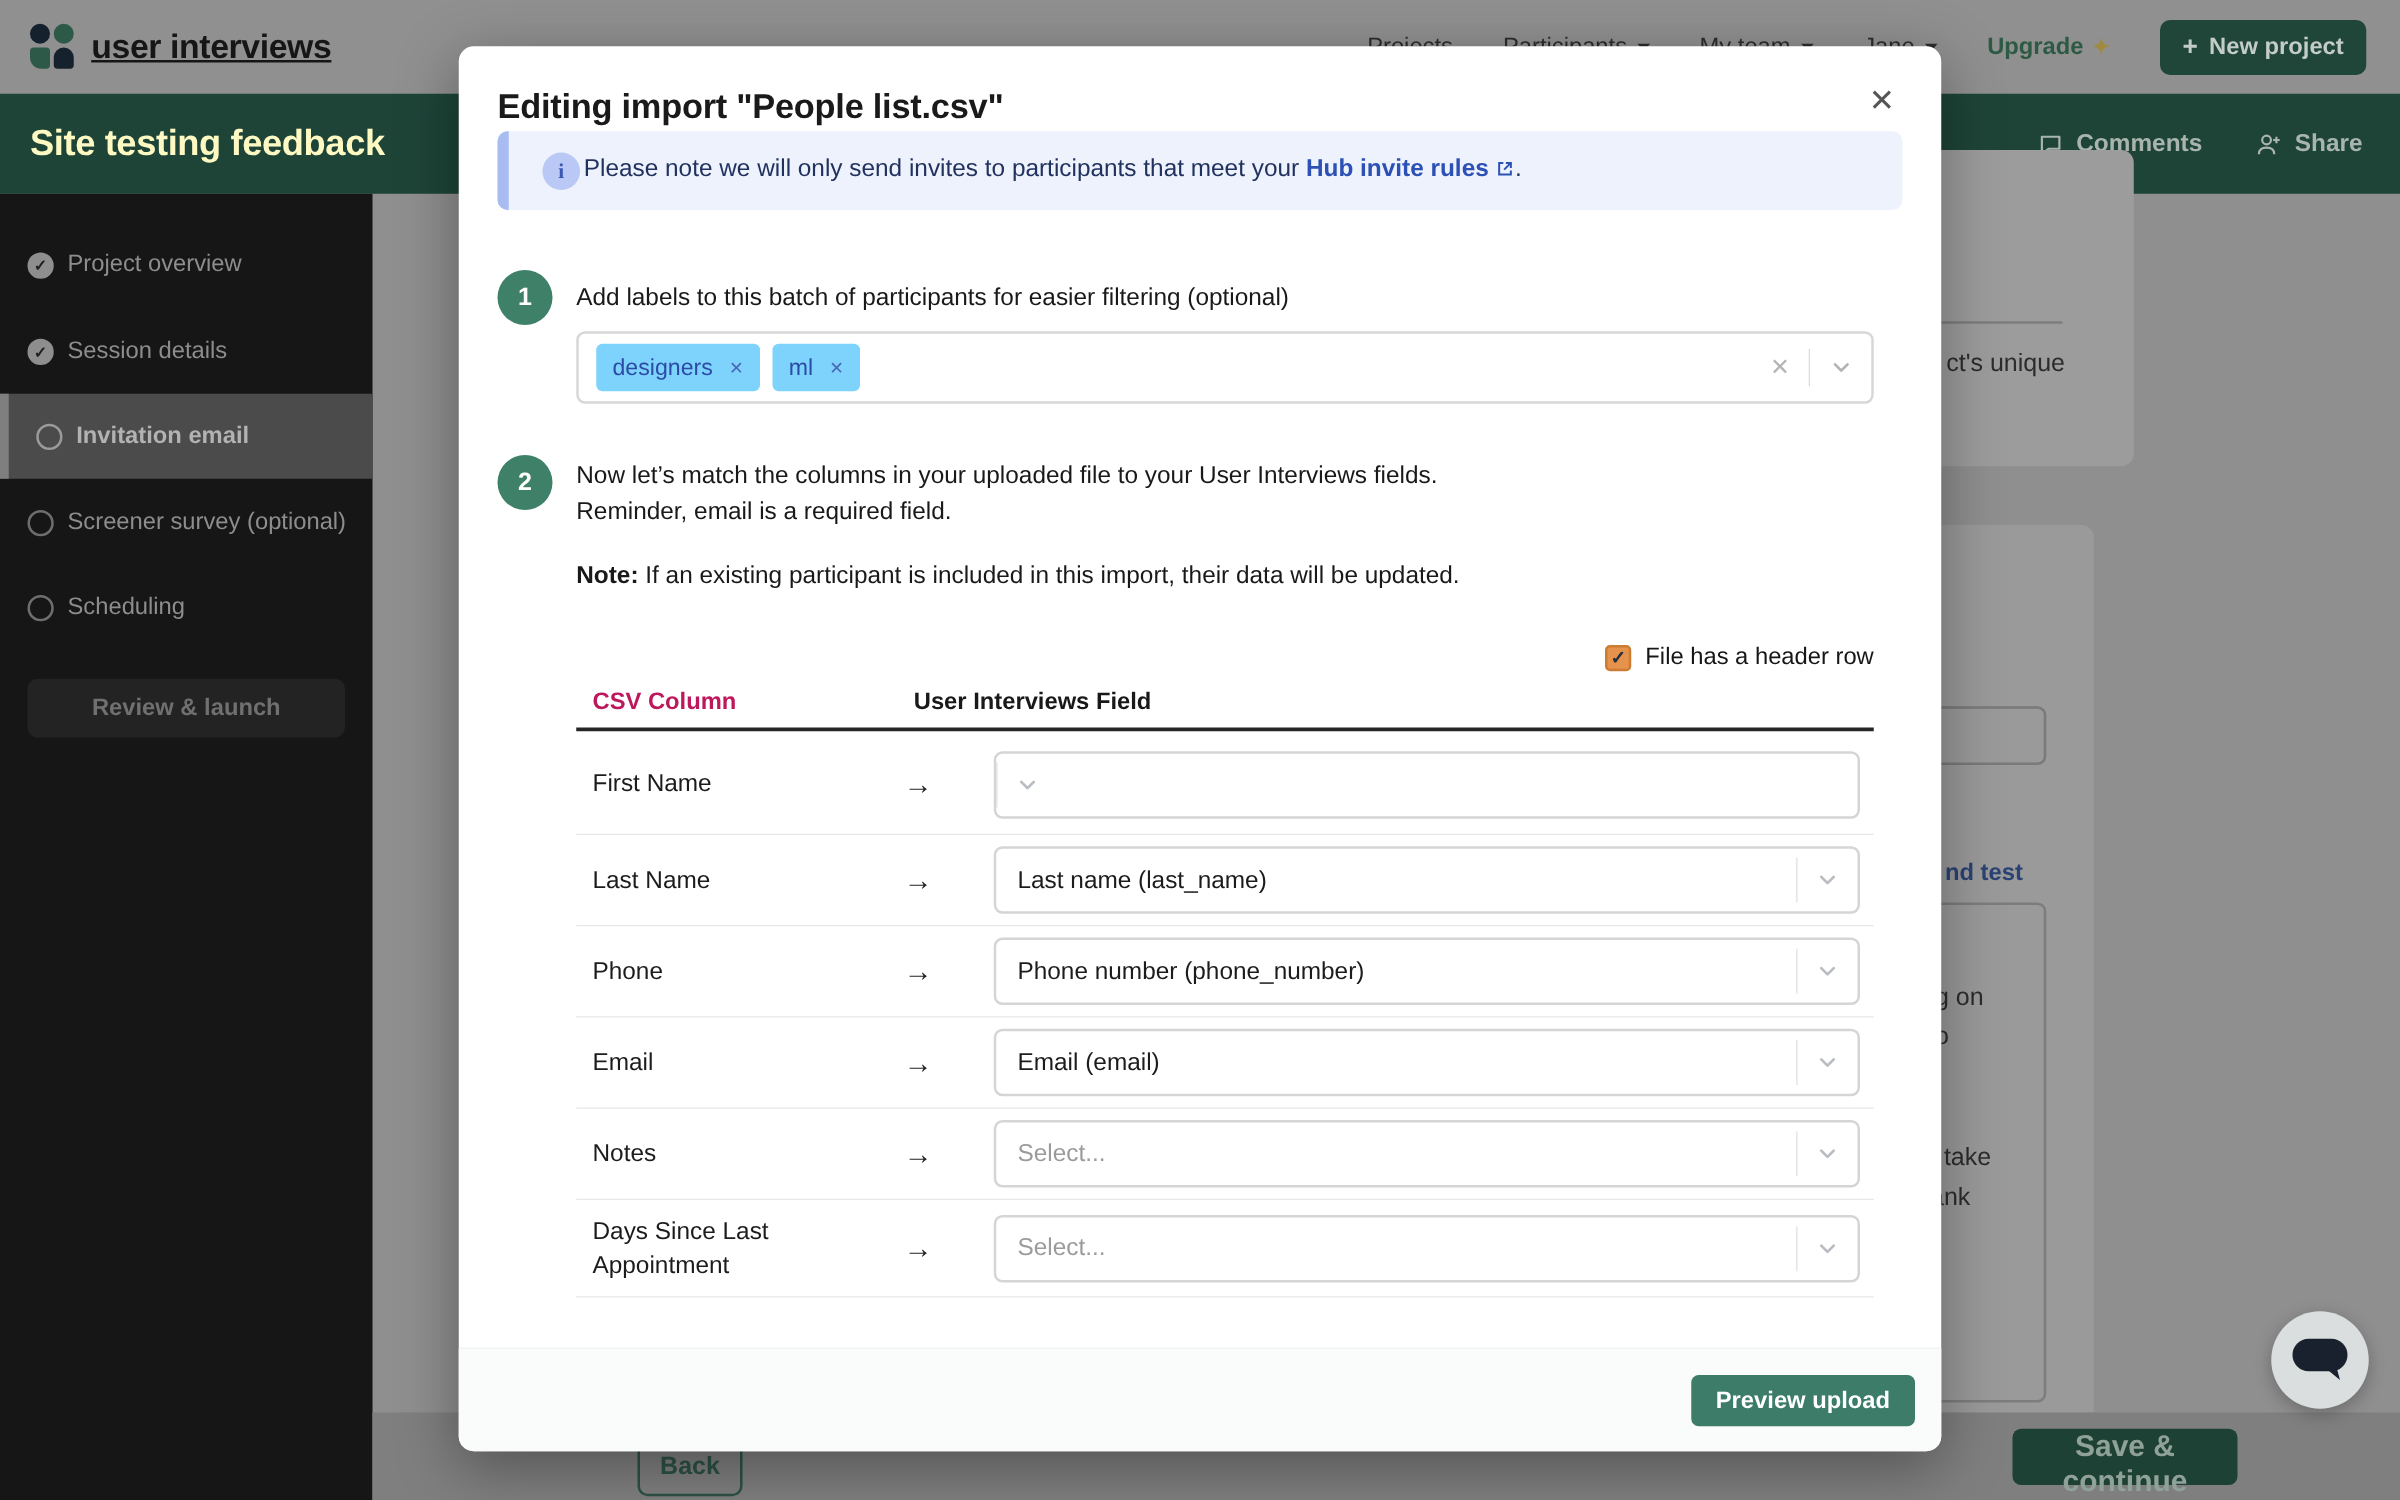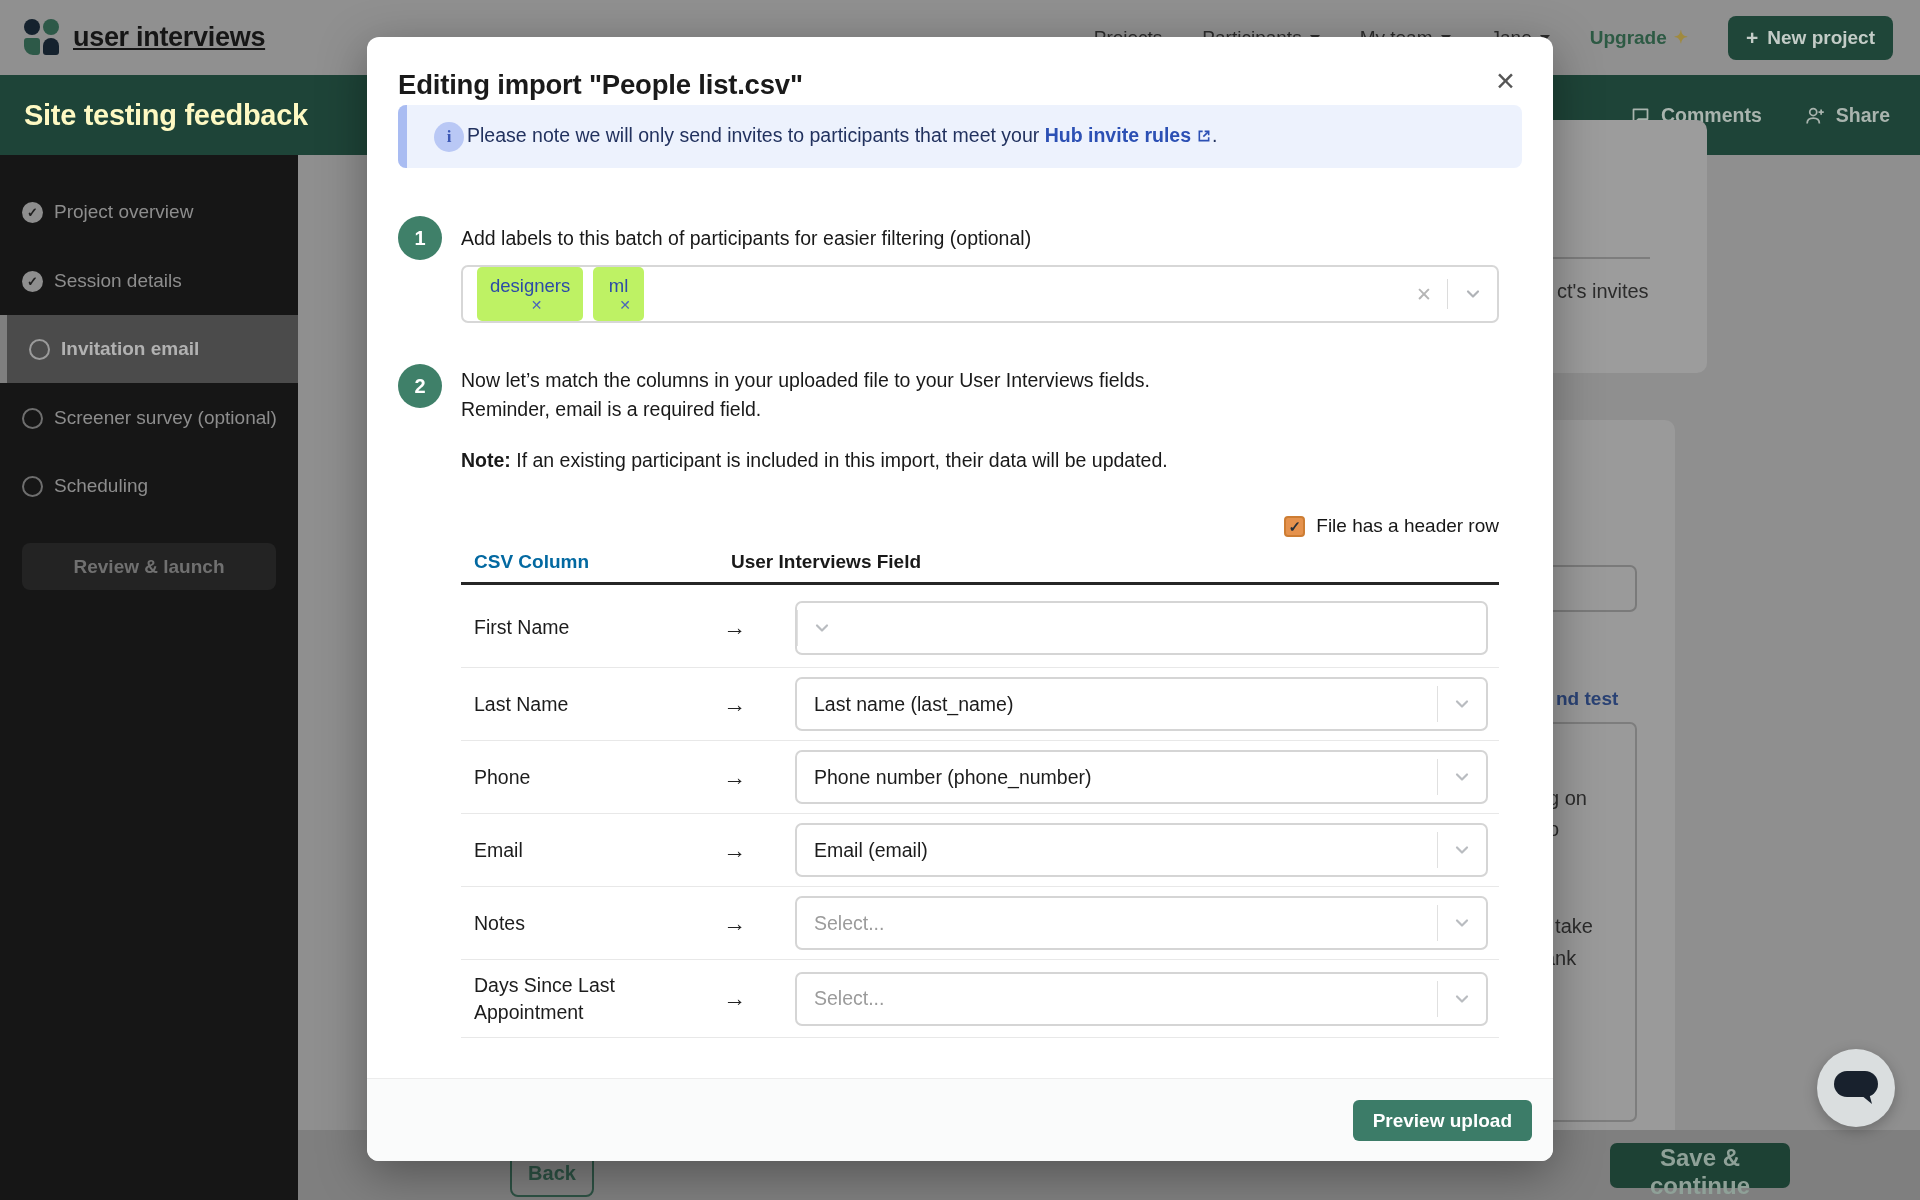--- a/index.html
+++ b/index.html
@@ -62,32 +62,32 @@
   .banner{position:absolute;left:31px;top:68px;width:1124px;height:63px;background:#edf2fd;border-radius:8px;display:flex;align-items:center;}
   .banner-accent{position:absolute;left:0;top:0;bottom:0;width:9px;background:#a9bcf2;border-radius:8px 0 0 8px;}
   .banner-icon{width:30px;height:30px;border-radius:50%;background:#b9c8f5;color:#3c58b4;font-weight:700;font-size:17px;display:flex;align-items:center;justify-content:center;margin-left:36px;flex:none;font-family:"Liberation Serif",serif;}
   .banner-text{margin-left:3px;font-size:19.5px;color:#22325f;}
   .banner-link{color:#2c50b4;font-weight:700;text-decoration:none;cursor:pointer;}
   .ext{display:inline-block;vertical-align:-2px;margin-left:5px;}
   .stepnum{position:absolute;left:31px;width:44px;height:44px;border-radius:50%;background:#3f8069;color:#fff;font-size:20px;font-weight:700;display:flex;align-items:center;justify-content:center;}
   .s1{top:179px;} .s2{top:327px;}
   .step1-label{position:absolute;left:94px;top:190px;font-size:19.5px;color:#191919;}
   .tagbox{position:absolute;left:94px;top:228px;width:1038px;height:58px;border:2px solid #d7d7d7;border-radius:7px;display:flex;align-items:center;padding:0 14px;cursor:text;}
-  .chip{display:flex;align-items:center;background:#bef264;border-radius:5px;padding:8px 13px;margin-right:10px;font-size:18.5px;color:#2c4ba6;cursor:default;flex-direction:column;}
+  .chip{display:flex;align-items:center;background:#7dd3fc;border-radius:5px;padding:8px 13px;margin-right:10px;font-size:18.5px;color:#2c4ba6;cursor:default;}
   .chip .x{margin-left:13px;font-size:14px;color:#4a66bb;cursor:pointer;}
   .tag-clear{margin-left:auto;color:#b5b5b5;font-size:19px;cursor:pointer;}
   .tag-sep{width:1px;height:30px;background:#dcdcdc;margin:0 15px;}
   .chev{display:block;cursor:pointer;}
   .step2-text{position:absolute;left:94px;top:329px;font-size:19.5px;color:#191919;line-height:29px;}
   .note{position:absolute;left:94px;top:412px;font-size:19.5px;color:#191919;}
   .cbrow{position:absolute;left:94px;top:478px;width:1038px;display:flex;justify-content:flex-end;align-items:center;cursor:pointer;}
   .cb{width:21px;height:21px;border-radius:4px;background:#e5924d;border:2px solid #cd7d33;color:#27303a;font-size:15px;font-weight:700;display:flex;align-items:center;justify-content:center;line-height:1;}
   .cb-label{margin-left:11px;font-size:19px;color:#161616;}
   .thead{position:absolute;left:94px;top:514px;width:1038px;height:34px;border-bottom:3px solid #262626;}
-  .th1{position:absolute;left:13px;top:0;font-size:19px;font-weight:700;color:#0369a1;}
+  .th1{position:absolute;left:13px;top:0;font-size:19px;font-weight:700;color:#be185d;}
   .th2{position:absolute;left:270px;top:0;font-size:19px;font-weight:700;color:#191919;}
   .trows{position:absolute;left:94px;top:551px;width:1038px;}
   .trow{display:flex;align-items:center;border-bottom:1px solid #e8e8e8;gap:33px;}
   .td-label{width:213px;padding-left:13px;font-size:19.5px;color:#1c1c1c;line-height:27px;flex:none;}
   .td-arrow{width:55px;font-size:23px;color:#222;flex:none;text-align:center;}
   .sel{flex:1;height:54px;margin-right:11px;border:2px solid #d5d5d5;border-radius:7px;display:flex;align-items:center;cursor:pointer;background:#fff;}
   .sel-text{flex:1;padding-left:17px;font-size:19.5px;color:#1c1c1c;}
   .sel.ph .sel-text{color:#9b9b9b;}
   .sel-div{width:1px;height:36px;background:#e0e0e0;flex:none;}
   .sel-chev{width:48px;display:flex;align-items:center;justify-content:center;flex:none;}
@@ -178,21 +178,21 @@
     </div>
     <div class="sb-row" style="top:305px">
       <span class="ic ic-todo"></span>
       <span class="sb-label">Scheduling</span>
     </div>
     <button class="btn-review">Review &amp; launch</button>
   </div>
 
   <div class="frag-cardA">
     <div class="div"></div>
-    <div class="fragA-text">ct's invites</div>
+    <div class="fragA-text">ct's unique</div>
   </div>
   <div class="frag-cardB"></div>
   <div class="frag-input"></div>
   <div class="frag-link">nd test</div>
   <div class="frag-box"></div>
   <div class="frag-t" style="left:1548px;top:787px">g on</div>
   <div class="frag-t" style="left:1548px;top:818px">o</div>
   <div class="frag-t" style="left:1544px;top:915px">t take</div>
   <div class="frag-t" style="left:1544px;top:947px">ank</div>
   <div class="bottom-band"></div>

